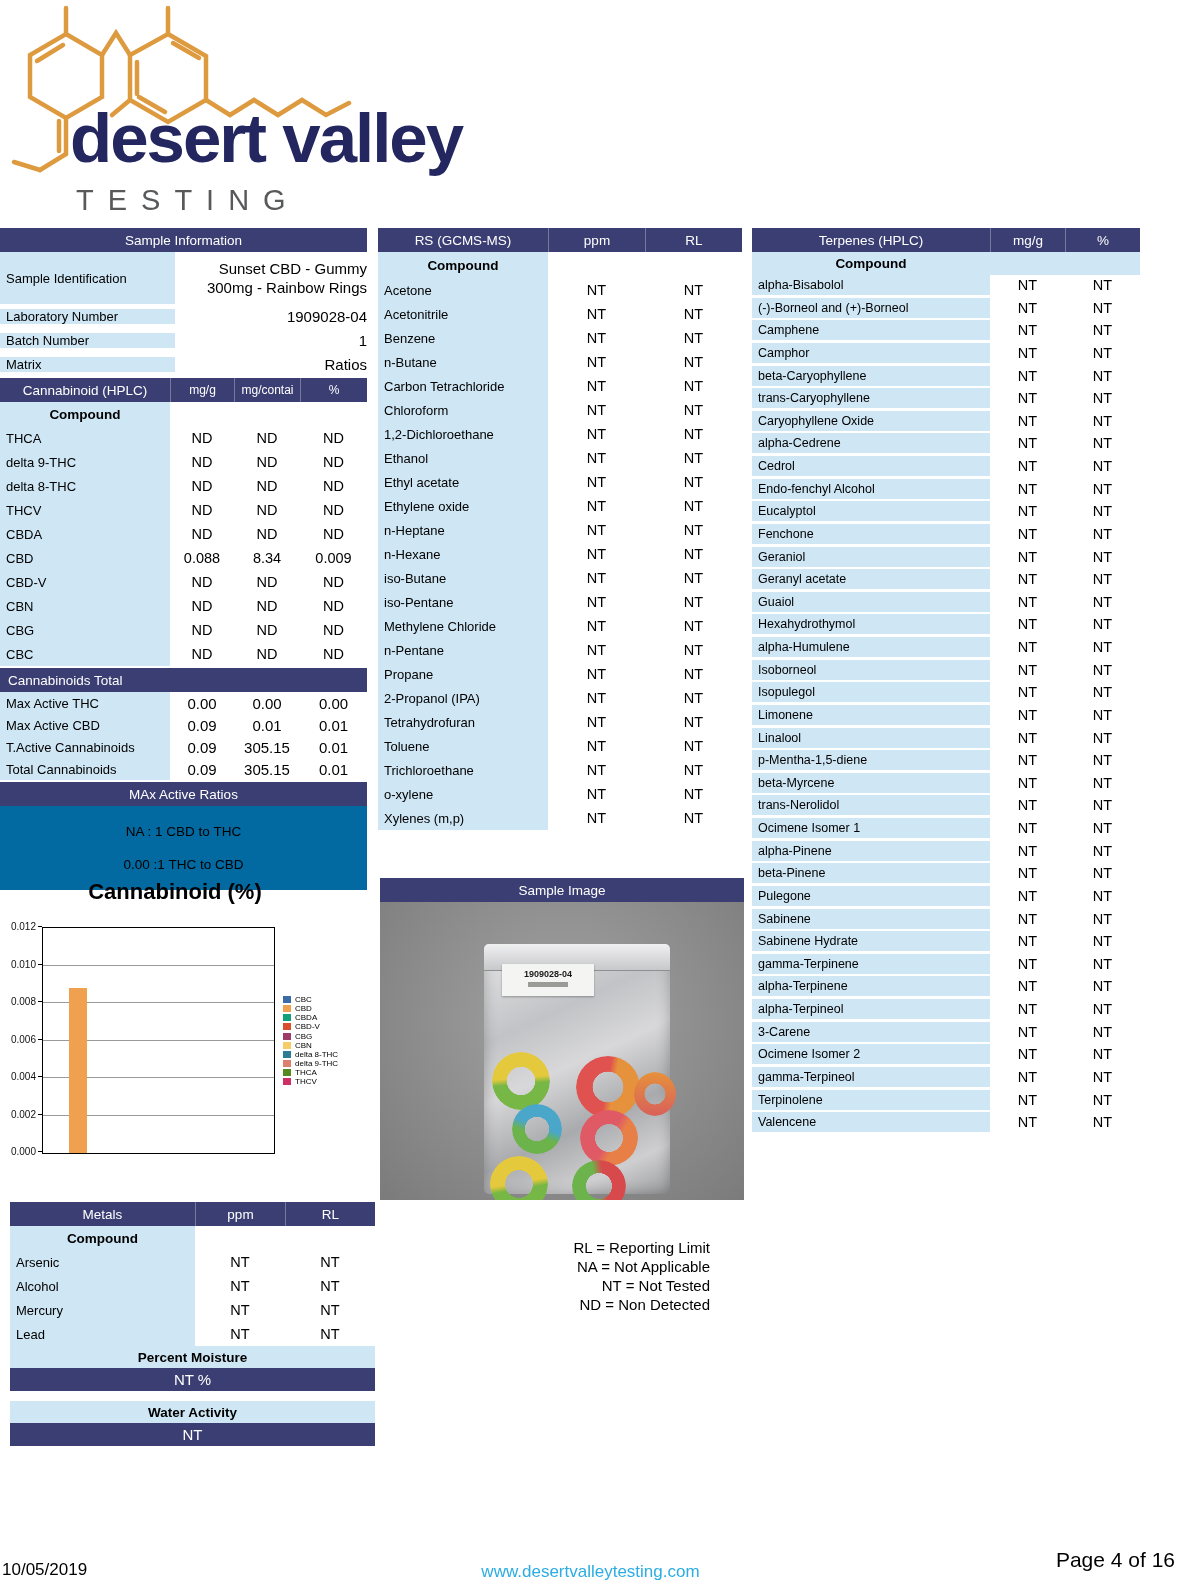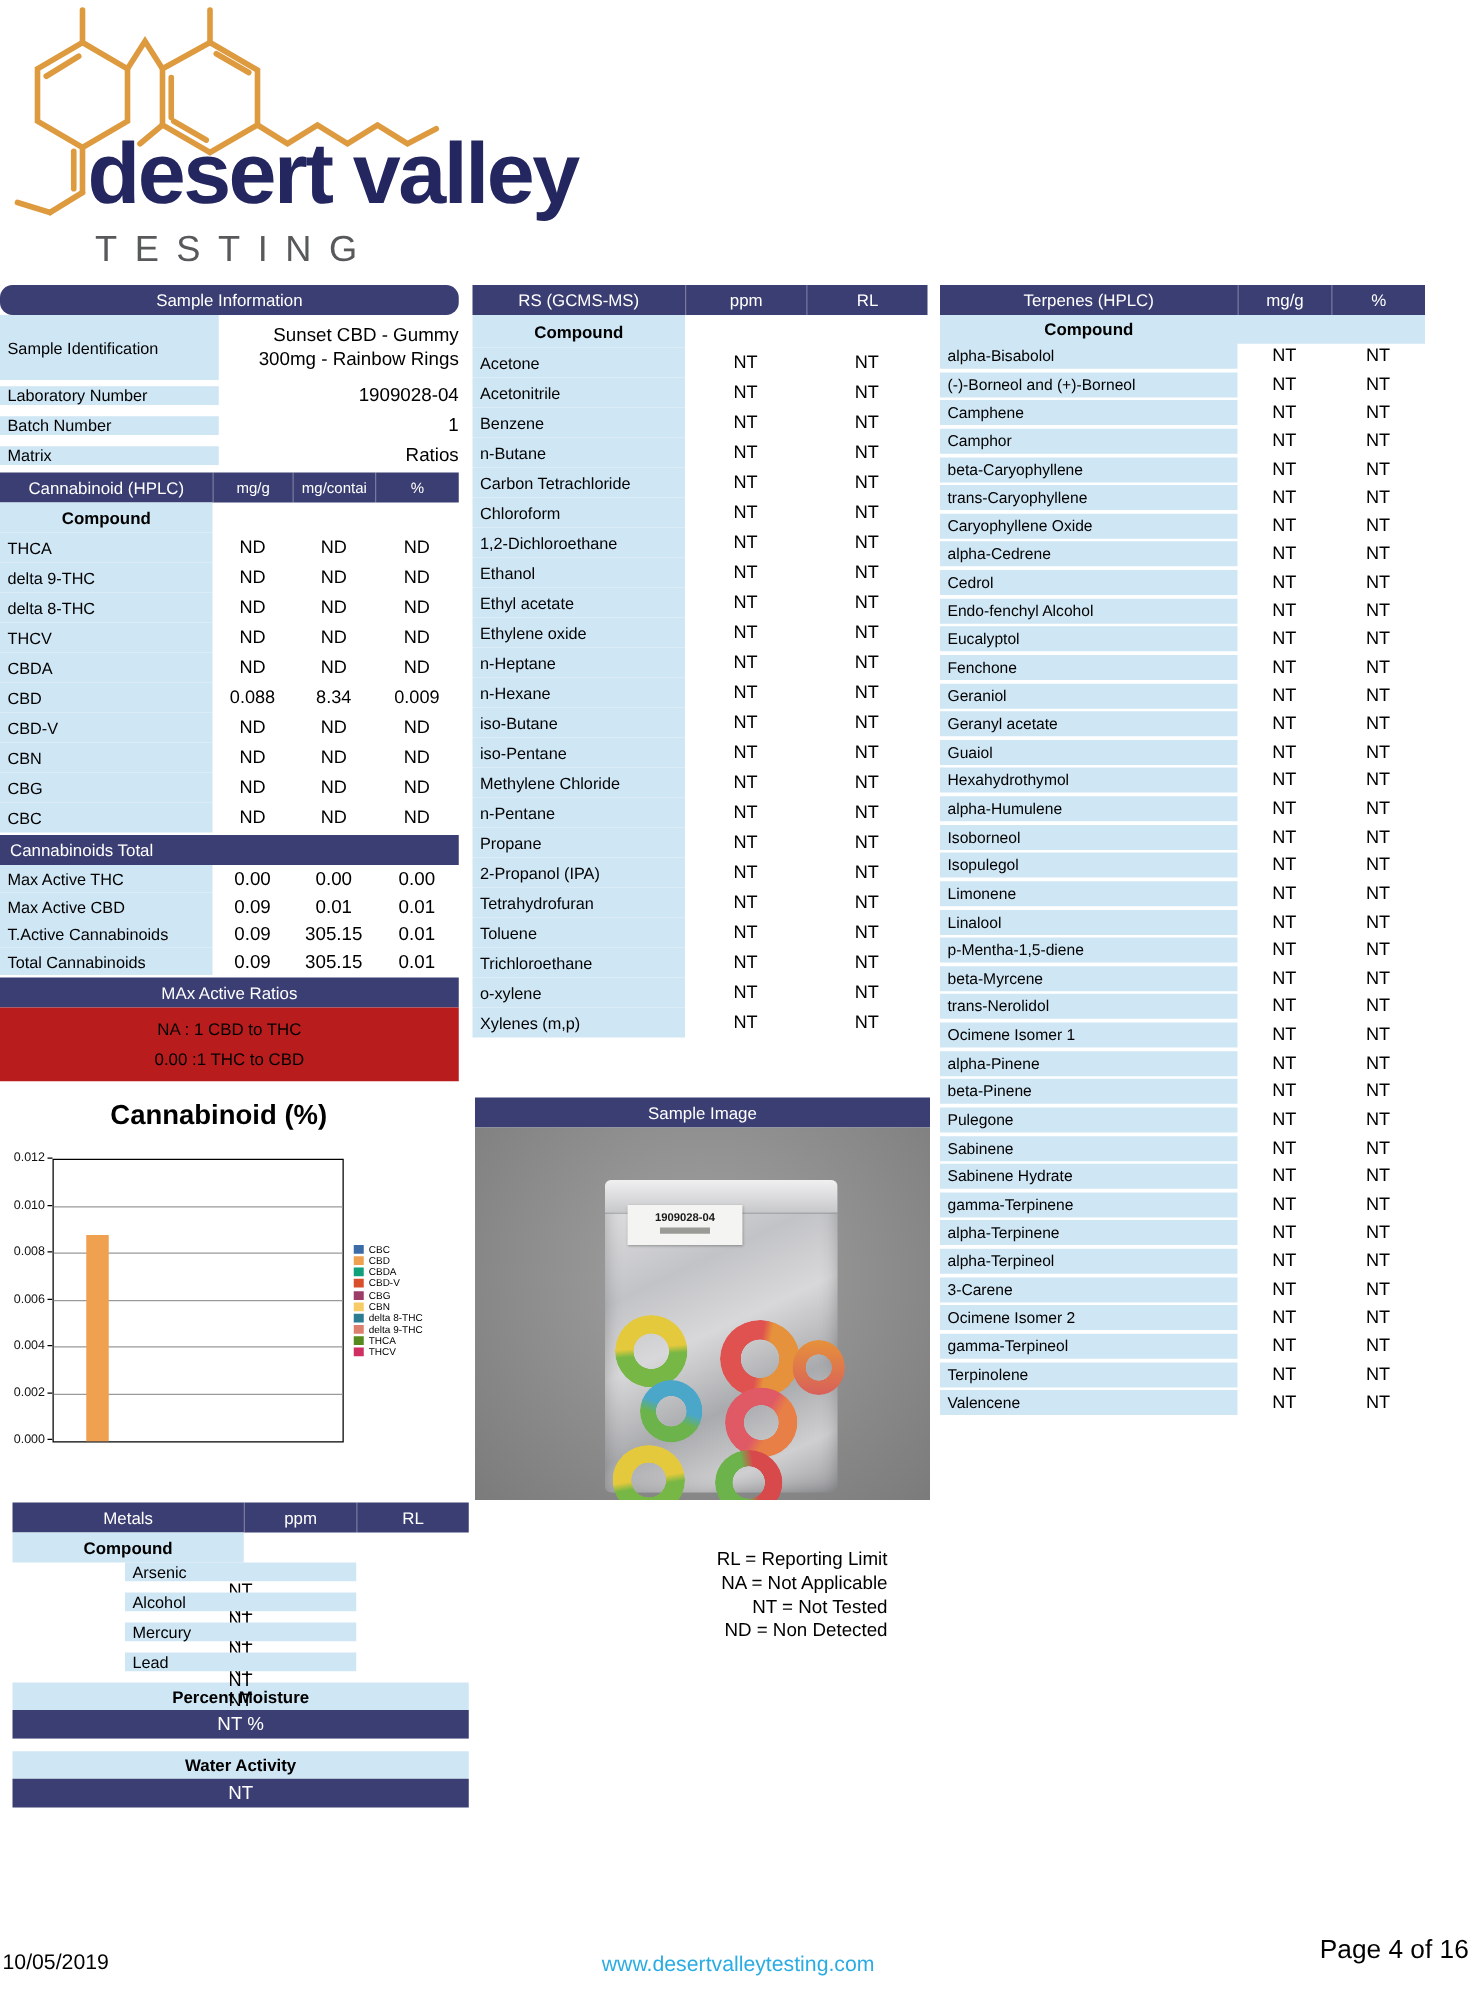--- a/index.html
+++ b/index.html
@@ -42,21 +42,21 @@
   #totals{left:0;top:668px;width:367px;}
   #totals .thead{padding-left:8px;font-size:13.5px;}
   #totals-body .row{height:22px;}
   #totals-body .c:nth-child(1){width:170px;}
   #totals-body .c:nth-child(2){width:64px;font-size:15px;}
   #totals-body .c:nth-child(3){width:66px;font-size:15px;}
   #totals-body .c:nth-child(4){width:67px;font-size:15px;}
   
   #ratios{left:0;top:782px;width:367px;}
   #ratios .thead{justify-content:center;}
-  #ratios-box{background:#b91c1c;height:59px;display:flex;flex-direction:column;justify-content:space-evenly;align-items:center;font-size:13.5px;}
+  #ratios-box{background:#0369a1;height:84px;display:flex;flex-direction:column;justify-content:space-evenly;align-items:center;font-size:13.5px;}
   
   #chart{left:0;top:875px;width:375px;height:300px;}
   #chart-title{position:absolute;left:30px;top:4px;width:290px;text-align:center;font-size:22px;font-weight:700;}
   #plot{position:absolute;left:42px;top:52px;width:231px;height:225px;border:1px solid #000;background:#fff;}
   .grid{position:absolute;left:0;width:100%;height:1px;background:#9a9a9a;}
   .bar{position:absolute;bottom:0;}
   #yaxis{position:absolute;left:0;top:52px;width:38px;height:225px;}
   .ytick{position:absolute;right:2px;font-size:10px;color:#111;}
   .ymark{position:absolute;right:-4px;width:4px;height:1px;background:#000;}
   #legend{position:absolute;left:283px;top:120px;}
@@ -99,21 +99,21 @@
         -webkit-mask:radial-gradient(circle,transparent 0 34%,#000 35% 100%);
         mask:radial-gradient(circle,transparent 0 34%,#000 35% 100%);}
   
   #abbr{left:420px;top:1238px;width:290px;text-align:right;font-size:15px;line-height:19px;}
   
   #metals{left:10px;top:1202px;width:365px;}
   #metals .thead .t:nth-child(1){width:185px;}
   #metals .thead .t:nth-child(2){width:90px;}
   #metals .thead .t:nth-child(3){width:90px;}
   #metals .sublabel{width:185px;}
-  #metals-body .row{height:24px;flex-direction:column;}
+  #metals-body .row{height:24px;}
   #metals-body .c:nth-child(1){width:185px;}
   #metals-body .c:nth-child(2){width:90px;}
   #metals-body .c:nth-child(3){width:90px;}
   .band-blue{background:#cfe6f4;height:22px;display:flex;align-items:center;justify-content:center;font-weight:700;font-size:13.5px;}
   .band-navy{background:#3b3e72;color:#fff;height:23px;display:flex;align-items:center;justify-content:center;font-size:15px;}
   .gap10{height:10px;background:#fff;}
   
   #footer-date{left:2px;top:1560px;font-size:17px;}
   #footer-url{left:0;top:1562px;width:1181px;text-align:center;font-size:17px;color:#2bace3;text-decoration:none;}
   #footer-page{right:6px;top:1548px;font-size:21px;}
@@ -144,21 +144,21 @@
       <line x1="126" y1="98" x2="108" y2="113"></line>
 
       <polyline points="202,98 226,113 250,98 274,113 298,98 322,113 345,101"></polyline>
     </g>
   </svg>
   <div id="brand">desert valley</div>
   <div id="brand-sub">TESTING</div>
 </div>
 
 <div class="abs" id="sample-info">
-  <div class="thead" style="justify-content:center;border-radius:10px;">Sample Information</div>
+  <div class="thead" style="justify-content:center;">Sample Information</div>
   <div id="sample-info-body">
       <div class="row tall">
         <span class="c lbl">Sample Identification</span>
         <span class="c">Sunset CBD - Gummy 300mg - Rainbow Rings</span>
       </div>
       <div class="row">
         <span class="c lbl">Laboratory Number</span>
         <span class="c">1909028-04</span>
       </div>
       <div class="row">

